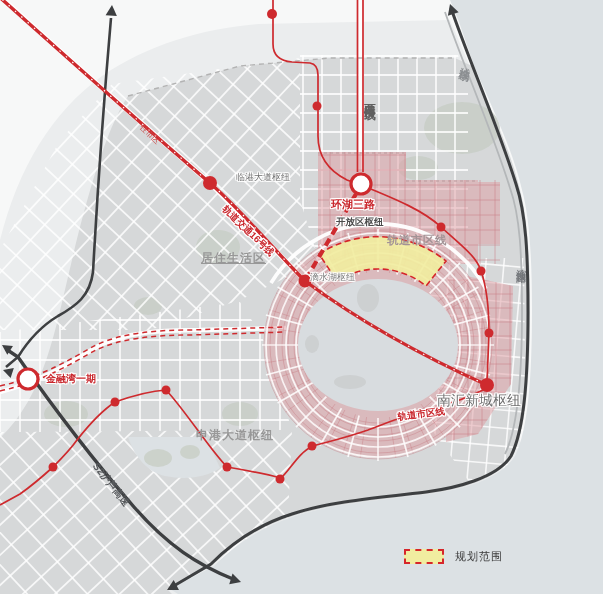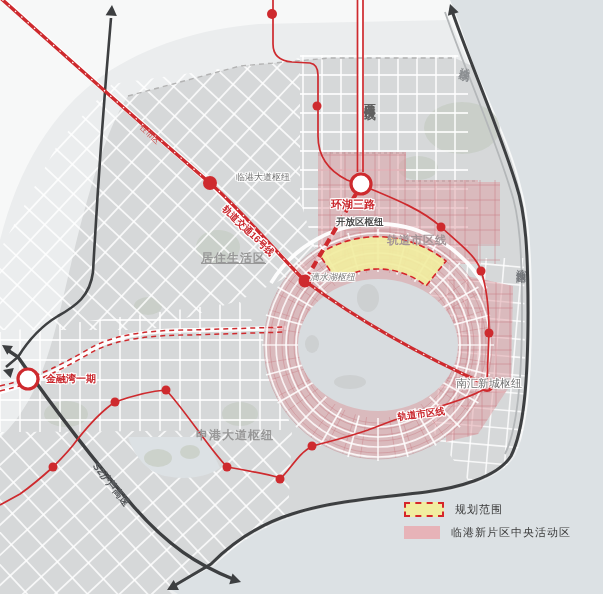--- a/index.html
+++ b/index.html
@@ -9,21 +9,21 @@
   }
   html,body{margin:0;padding:0;background:#fff;}
   #stage{position:relative;width:603px;height:594px;overflow:hidden;background:var(--bg);
          font-family:"Liberation Sans","DejaVu Sans",sans-serif;}
   #mapsvg{position:absolute;left:0;top:0;}
   .lbl{position:absolute;white-space:nowrap;pointer-events:none;transform-origin:left top;}
   .halo{text-shadow:1px 0 0 #fff,-1px 0 0 #fff,0 1px 0 #fff,0 -1px 0 #fff,1px 1px 0 #fff,-1px -1px 0 #fff,-1px 1px 0 #fff,1px -1px 0 #fff;}
   .vert{writing-mode:vertical-rl;}
   .red{color:#c9252b;font-weight:700;}
   .district{color:#989898;font-weight:700;letter-spacing:1px;font-size:12px;}
-  #legend{position:absolute;left:404px;top:502px;}
+  #legend{position:absolute;left:404px;top:549px;}
   .leg-row{display:flex;align-items:center;margin-bottom:8px;}
   .leg-swatch{width:36px;height:13px;margin-right:11px;flex:0 0 auto;}
   .leg-swatch.yellow{background:var(--yellow);border:2px dashed #d6262a;height:11px;}
   .leg-swatch.pink{background:#e7b3b8;}
   .leg-label{font-size:11px;color:#3a3a3a;letter-spacing:1px;}
 </style>
 </head>
 <body>
 
 <div id="stage">
@@ -1046,34 +1046,30 @@
     <circle cx="28" cy="379" r="10" fill="#ffffff" stroke="#ce2a2e" stroke-width="3.2"></circle>
   </g>
 </svg>
 
 <div class="lbl vert" style="left:362px;top:94px;font-size:11.5px;color:#606060;font-weight:600;letter-spacing:2px;">两港快线</div>
 <div class="lbl vert" style="left:460px;top:57px;font-size:11px;color:#8b8e91;letter-spacing:1px;transform:rotate(12deg);">往浦东机场</div>
 <div class="lbl" style="left:145px;top:122px;font-size:8px;color:#c94b4b;transform:rotate(44deg);">往市区</div>
 <div class="lbl red halo" style="left:331px;top:197px;font-size:11px;">环湖三路</div>
 <div class="lbl halo" style="left:336px;top:216px;font-size:9.5px;color:#4c4c4c;font-weight:600;">开放区枢纽</div>
 <div class="lbl" style="left:387px;top:233px;font-size:11.5px;color:#a39396;font-weight:700;letter-spacing:0.5px;">轨道市区线</div>
-<div class="lbl halo" style="left:310px;top:271px;font-size:9px;color:#7a7a7a;font-style:italic;">滴水湖枢纽</div>
+<div class="lbl halo" style="left:310px;top:271px;font-size:9px;color:#7a7a7a;">滴水湖枢纽</div>
 <div class="lbl district" style="left:201px;top:250px;text-decoration:underline;">居住生活区</div>
 <div class="lbl halo" style="left:219px;top:171px;font-size:9px;color:#6f6f6f;padding-left:17px;">临港大道枢纽</div>
 <div class="lbl red halo" style="left:228px;top:203px;font-size:9.5px;transform:rotate(44deg);">轨道交通16号线</div>
 <div class="lbl red halo" style="left:46px;top:372px;font-size:10px;">金融湾一期</div>
 <div class="lbl" style="left:100px;top:460px;font-size:10px;color:#585b5e;font-weight:600;transform:rotate(51deg);">S2沪芦高速</div>
 <div class="lbl district" style="left:196px;top:427px;">申港大道枢纽</div>
 <div class="lbl red halo" style="left:397px;top:411px;font-size:9.5px;transform:rotate(-7deg);">轨道市区线</div>
-<div class="lbl halo" style="left:437px;top:376px;font-size:11px;color:#6f6f6f;padding-left:19px;">南汇新城枢纽</div>
+<div class="lbl halo" style="left:437px;top:392px;font-size:14px;color:#6f6f6f;">南汇新城枢纽</div>
 <div class="lbl vert" style="left:516px;top:260px;font-size:10.5px;color:#73767a;letter-spacing:1px;transform:rotate(4deg);">滨海快速路</div>
 
 <div id="legend">
   <div class="leg-row">
     <span class="leg-swatch yellow"></span>
     <span class="leg-label">规划范围</span>
   </div>
-  <div class="leg-row">
-    <span class="leg-swatch pink"></span>
-    <span class="leg-label">临港新片区中央活动区</span>
-  </div>
 </div>
 </div>
 
 </body></html>

